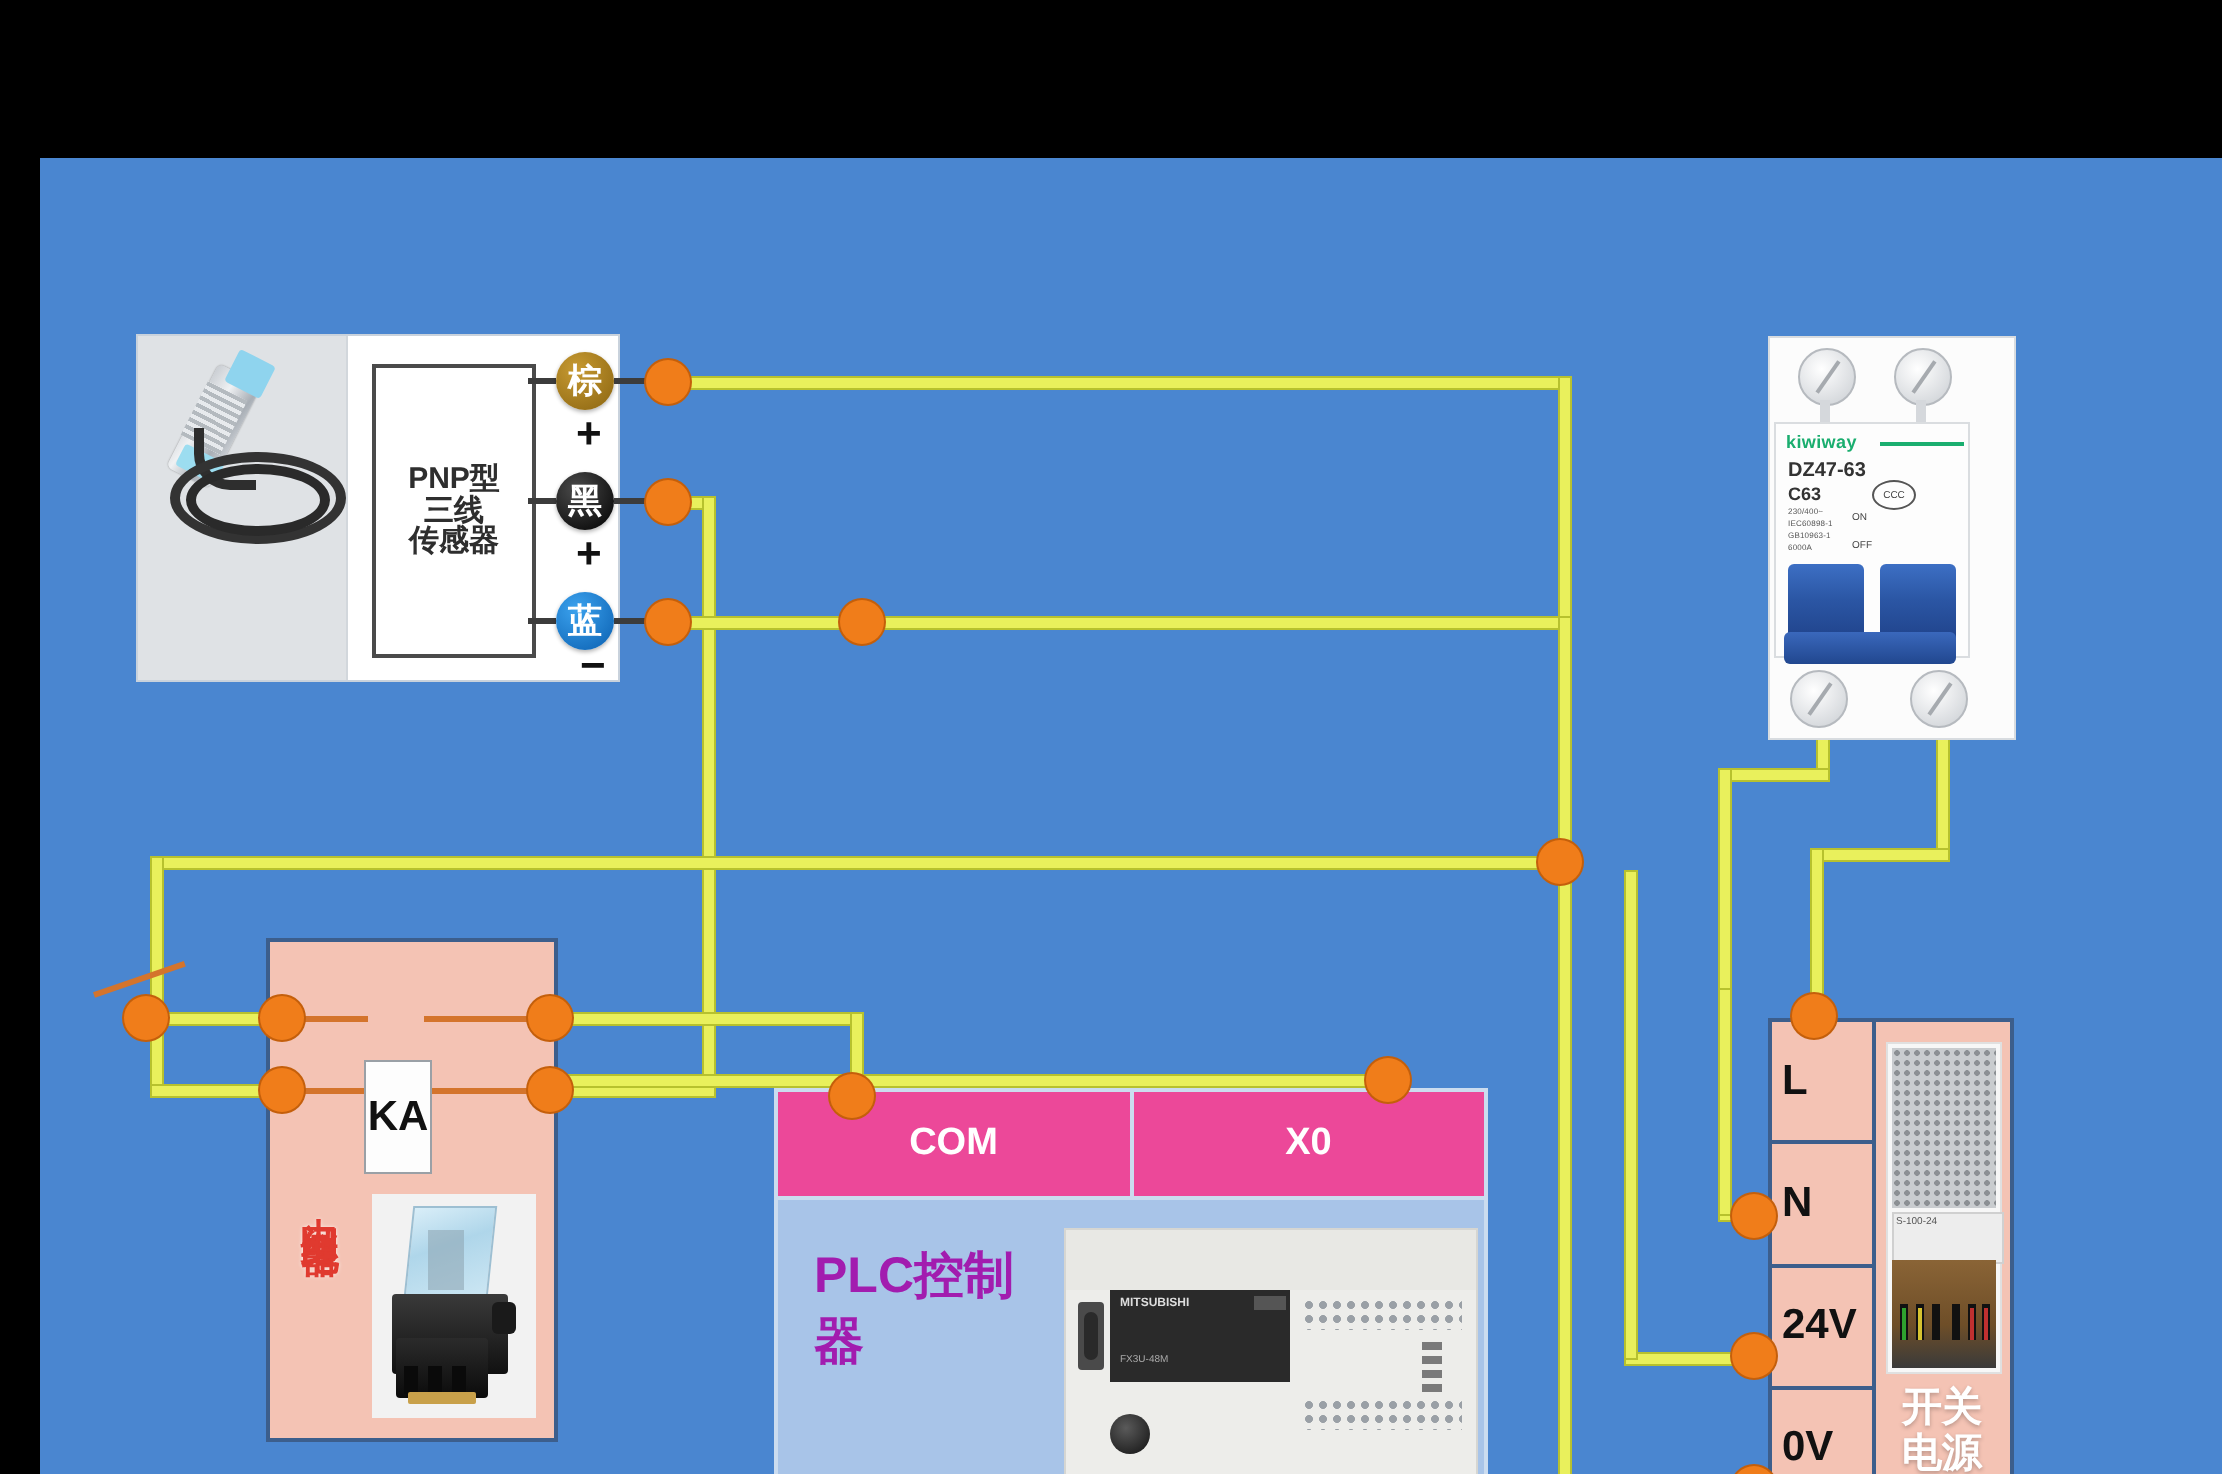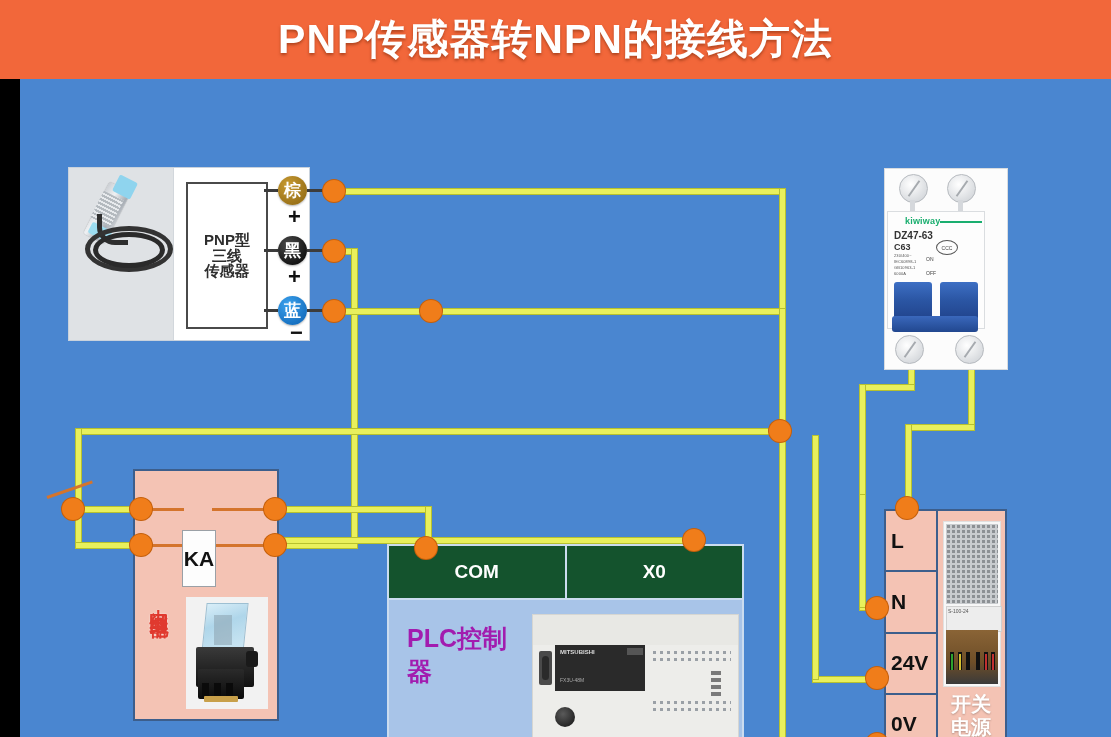--- a/index.html
+++ b/index.html
@@ -130,21 +130,21 @@
     content:"";position:absolute;left:50%;top:4px;width:2px;height:19px;
     margin-left:-1px;background:#A6AAAF;transform:rotate(35deg);
   }
   .brk-post{position:absolute;width:5px;height:12px;background:#D5D8DC;}
   #brk-body{
     position:absolute;left:2px;top:42px;width:96px;height:116px;
     background:#FDFDFD;border:1px solid #DADDE0;
   }
   #brk-brand{
     position:absolute;left:5px;top:4px;font-size:9px;font-weight:bold;
-    color:#1AAE6F;letter-spacing:.2px;margin-left:12px;
+    color:#1AAE6F;letter-spacing:.2px;
   }
   #brk-greenline{position:absolute;left:52px;top:9px;width:42px;height:2px;background:#1AAE6F;}
   #brk-model{position:absolute;left:6px;top:18px;font-size:10px;font-weight:bold;color:#333;text-align:center;}
   #brk-rating{position:absolute;left:6px;top:30px;font-size:9px;font-weight:bold;color:#333;}
   .brk-micro{position:absolute;left:6px;font-size:4px;color:#555;letter-spacing:.1px;}
   #brk-ccc{
     position:absolute;left:48px;top:28px;width:20px;height:13px;
     border:1px solid #555;border-radius:50%;
     font-size:5px;color:#444;display:flex;align-items:center;justify-content:center;
   }
@@ -221,21 +221,21 @@
     background:#A8C4E8;border:2px solid #CBDCEF;
   }
   #plc-terms{
     position:absolute;left:0;top:0;width:100%;height:54px;
     display:flex;
   }
   .plc-term{
     flex:1;border-right:2px solid #CBDCEF;border-bottom:2px solid #CBDCEF;
     display:flex;align-items:center;justify-content:center;
     color:#FFFFFF;font-size:19px;font-weight:bold;
-    background:#14532d;
+    background:#ec4899;
   }
   .plc-term:last-child{border-right:none;}
   #plc-label{
     position:absolute;left:18px;top:76px;width:120px;
     font-size:25px;font-weight:bold;color:#a21caf;line-height:1.3;
   }
   #plc-photo{
     position:absolute;left:143px;top:68px;width:205px;height:122px;
     background:#EDEDEA;border:1px solid #D6D6D2;
   }
@@ -312,23 +312,20 @@
     font-size:20px;font-weight:bold;color:#FFFFFF;
     text-align:center;line-height:1.15;
     text-shadow:0 1px 2px rgba(0,0,0,.25);
   }
 </style>
 </head>
 <body>
 
 <div id="page">
 
-  <div id="header">
-    <div id="header-title">PNP传感器转NPN的接线方法</div>
-  </div>
 
   <div id="canvas">
    <div id="canvas-inner">
 
     <div>
 
       <div class="wire wire-h" style="left:334px;top:109px;width:452px;"></div>
       <div class="wire wire-v" style="left:779px;top:109px;height:250px;"></div>
 
       <div class="wire wire-h" style="left:334px;top:169px;width:24px;"></div>

